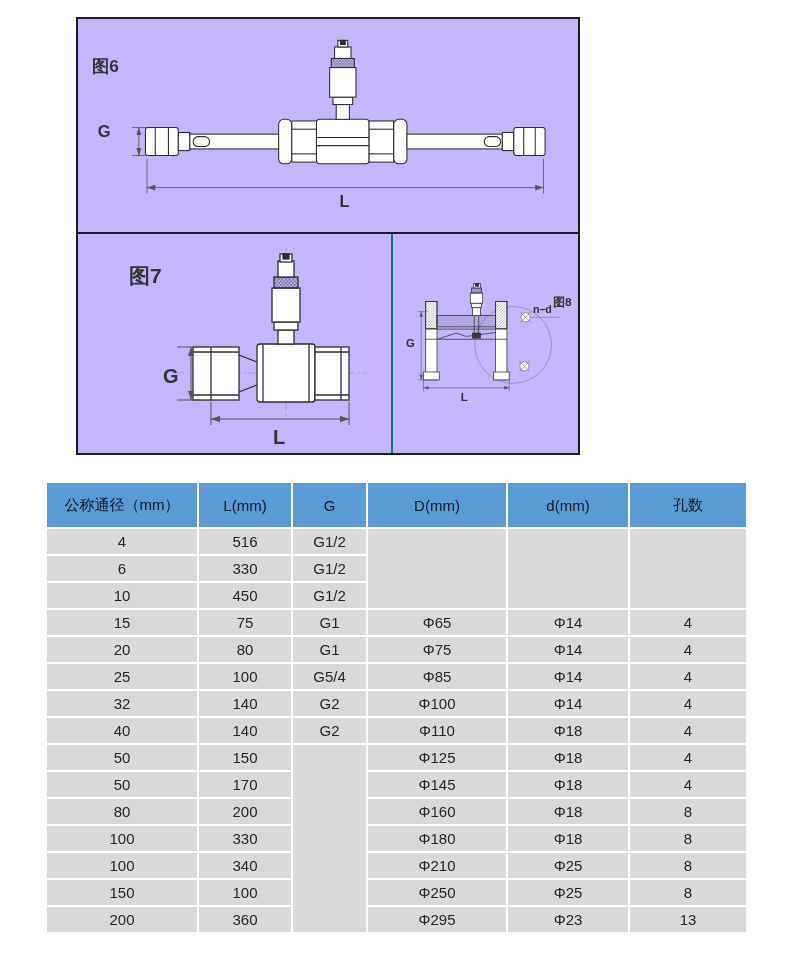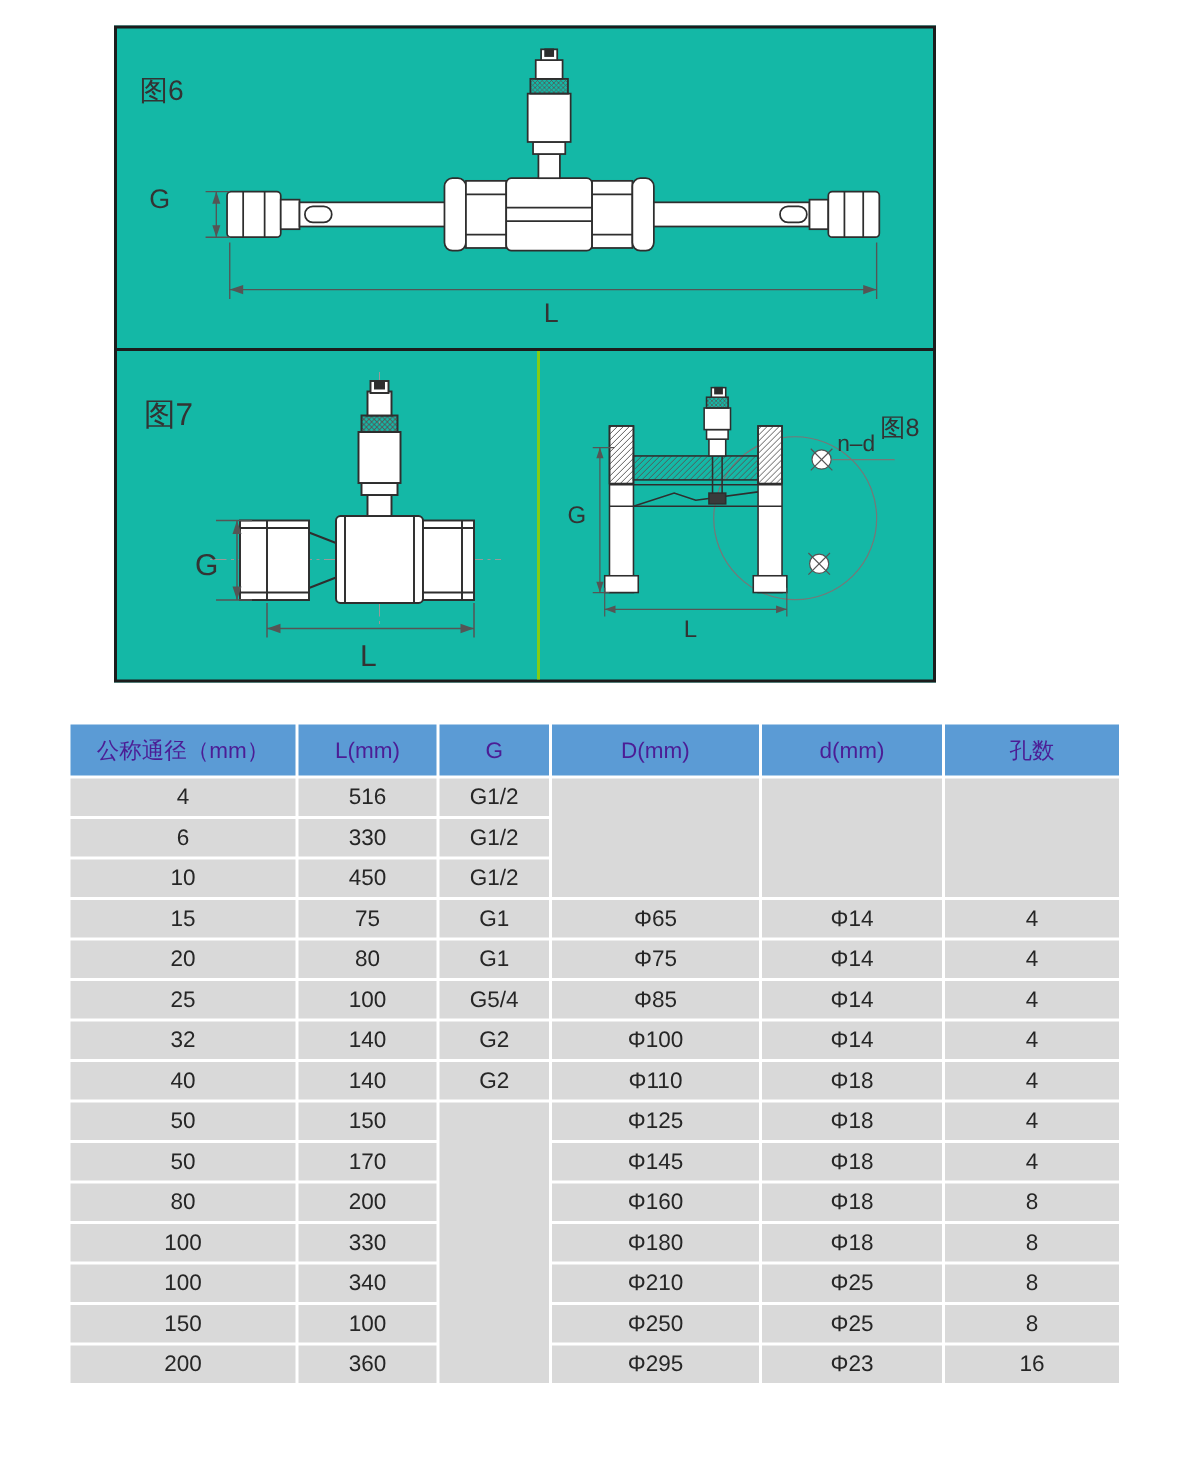--- a/index.html
+++ b/index.html
@@ -2,37 +2,37 @@
 <html><head>
 <meta charset="utf-8">
 <style>
   html,body{margin:0;padding:0;}
   body{
     width:790px;height:971px;background:#ffffff;position:relative;
     font-family:"Liberation Sans","DejaVu Sans",sans-serif;
   }
   
   .figpanel{
-    position:absolute;left:76px;top:17px;width:548px;
-    border:2px solid #1c1c1c;box-sizing:border-box;background:#14b8a6;
+    position:absolute;left:76px;top:17px;width:504px;
+    border:2px solid #1c1c1c;box-sizing:border-box;background:#c4b5fd;font-weight:bold;
   }
   .fig-top{height:213px;border-bottom:2px solid #1c1c1c;}
   .fig-bottom{display:flex;height:219px;}
-  .fig-cell-left{width:280px;border-right:2px solid #84cc16;box-sizing:content-box;}
+  .fig-cell-left{width:280px;border-right:2px solid #0f766e;box-sizing:content-box;padding-left:33px;}
   .fig-cell-right{flex:1;}
   .figpanel svg{display:block;width:100%;height:100%;}
   svg text{font-family:"Liberation Sans","DejaVu Sans",sans-serif;fill:#333;}
   
   table.spec{
     position:absolute;left:45px;top:481px;width:703px;
     border-collapse:separate;border-spacing:2px;table-layout:fixed;
   }
   table.spec th{
-    background:#5b9bd5;color:#4c1d95;font-weight:400;font-size:15px;
-    height:34px;padding:0 2px;text-align:center;
+    background:#5b9bd5;color:#0f172a;font-weight:400;font-size:15px;
+    height:44px;padding:0 2px;text-align:center;
   }
   table.spec td{
     background:#d9d9d9;color:#262626;font-size:15px;
     height:23px;padding:1px 2px;text-align:center;vertical-align:middle;
   }
 </style>
 </head>
 <body>
 
 <div class="figpanel">
@@ -341,16 +341,16 @@
       <td>100</td>
       <td>Φ250</td>
       <td>Φ25</td>
       <td>8</td>
     </tr>
     <tr>
       <td>200</td>
       <td>360</td>
       <td>Φ295</td>
       <td>Φ23</td>
-      <td>16</td>
+      <td>13</td>
     </tr>
   </tbody>
 </table>
 
 </body></html>

